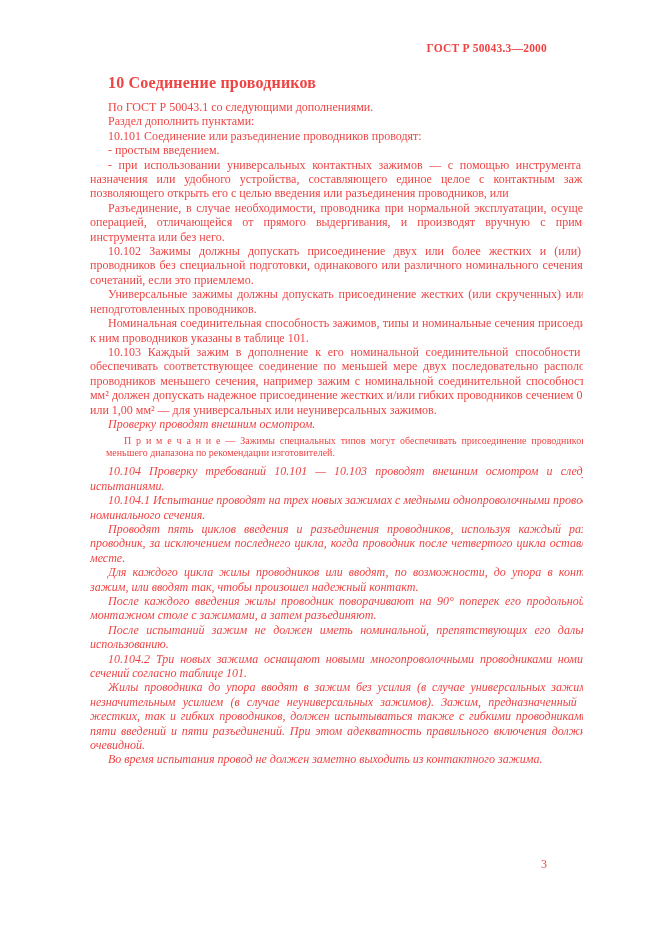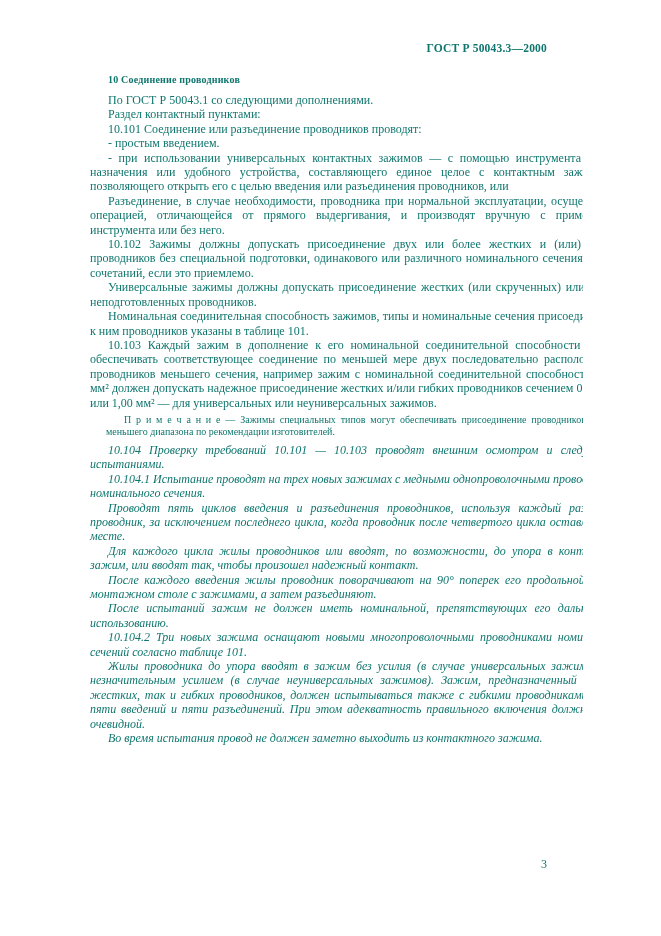--- a/index.html
+++ b/index.html
@@ -7,38 +7,38 @@
     padding: 0;
     background: #ffffff;
   }
   .page {
     position: relative;
     width: 583px;
     height: 936px;
     background: #ffffff;
     overflow: hidden;
     font-family: "Liberation Serif", serif;
-    color: #0f766e;
+    color: #ef4444;
   }
   .doc-ref {
     position: absolute;
     top: 42px;
     right: 36px;
     font-size: 11.5px;
     font-weight: bold;
     letter-spacing: 0.2px;
   }
   .content {
     position: absolute;
     left: 90px;
     top: 74px;
     width: 535px;
   }
   .doc-title {
-    font-size: 10px;
+    font-size: 16px;
     font-weight: bold;
     margin: 0 0 8px 0;
     text-indent: 18px;
     letter-spacing: 0.2px;
   }
   .para {
     margin: 0;
     font-size: 12px;
     line-height: 14.4px;
     text-align: justify;
@@ -89,29 +89,30 @@
 
 <div class="page">
 
   <div class="doc-ref">ГОСТ Р 50043.3—2000</div>
 
   <div class="content">
     <h1 class="doc-title">10 Соединение проводников</h1>
 
     <div>
         <p class="para normal">По ГОСТ Р 50043.1 со следующими дополнениями.</p>
-        <p class="para normal">Раздел контактный пунктами:</p>
+        <p class="para normal">Раздел дополнить пунктами:</p>
         <p class="para normal">10.101 Соединение или разъединение проводников проводят:</p>
         <p class="para normal">- простым введением.</p>
         <p class="para normal">- при использовании универсальных контактных зажимов — с помощью инструмента общего назначения или удобного устройства, составляющего единое целое с контактным зажимом и позволяющего открыть его с целью введения или разъединения проводников, или</p>
         <p class="para normal">Разъединение, в случае необходимости, проводника при нормальной эксплуатации, осуществляют операцией, отличающейся от прямого выдергивания, и производят вручную с применением инструмента или без него.</p>
         <p class="para normal">10.102 Зажимы должны допускать присоединение двух или более жестких и (или) гибких проводников без специальной подготовки, одинакового или различного номинального сечения, или их сочетаний, если это приемлемо.</p>
         <p class="para normal">Универсальные зажимы должны допускать присоединение жестких (или скрученных) или гибких неподготовленных проводников.</p>
         <p class="para normal">Номинальная соединительная способность зажимов, типы и номинальные сечения присоединяемых к ним проводников указаны в таблице 101.</p>
         <p class="para normal">10.103 Каждый зажим в дополнение к его номинальной соединительной способности должен обеспечивать соответствующее соединение по меньшей мере двух последовательно расположенных проводников меньшего сечения, например зажим с номинальной соединительной способностью 1,00 мм² должен допускать надежное присоединение жестких и/или гибких проводников сечением 0,50; 0,75 или 1,00 мм² — для универсальных или неуниверсальных зажимов.</p>
+        <p class="para italic">Проверку проводят внешним осмотром.</p>
         <p class="para note">П р и м е ч а н и е — Зажимы специальных типов могут обеспечивать присоединение проводников сечений меньшего диапазона по рекомендации изготовителей.</p>
         <p class="para italic">10.104 Проверку требований 10.101 — 10.103 проводят внешним осмотром и следующими испытаниями.</p>
         <p class="para italic">10.104.1 Испытание проводят на трех новых зажимах с медными однопроволочными проводниками номинального сечения.</p>
         <p class="para italic">Проводят пять циклов введения и разъединения проводников, используя каждый раз новый проводник, за исключением последнего цикла, когда проводник после четвертого цикла оставляют на месте.</p>
         <p class="para italic">Для каждого цикла жилы проводников или вводят, по возможности, до упора в контактный зажим, или вводят так, чтобы произошел надежный контакт.</p>
         <p class="para italic">После каждого введения жилы проводник поворачивают на 90° поперек его продольной оси на монтажном столе с зажимами, а затем разъединяют.</p>
         <p class="para italic">После испытаний зажим не должен иметь номинальной, препятствующих его дальнейшему использованию.</p>
         <p class="para italic">10.104.2 Три новых зажима оснащают новыми многопроволочными проводниками номинальных сечений согласно таблице 101.</p>
         <p class="para italic">Жилы проводника до упора вводят в зажим без усилия (в случае универсальных зажимов) и с незначительным усилием (в случае неуниверсальных зажимов). Зажим, предназначенный как для жестких, так и гибких проводников, должен испытываться также с гибкими проводниками путем пяти введений и пяти разъединений. При этом адекватность правильного включения должна быть очевидной.</p>
         <p class="para italic">Во время испытания провод не должен заметно выходить из контактного зажима.</p>

